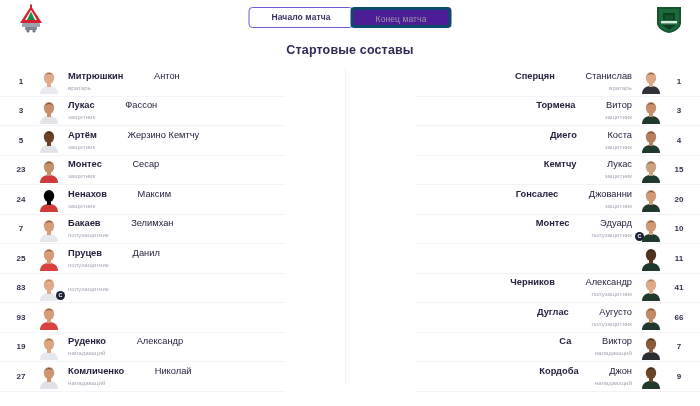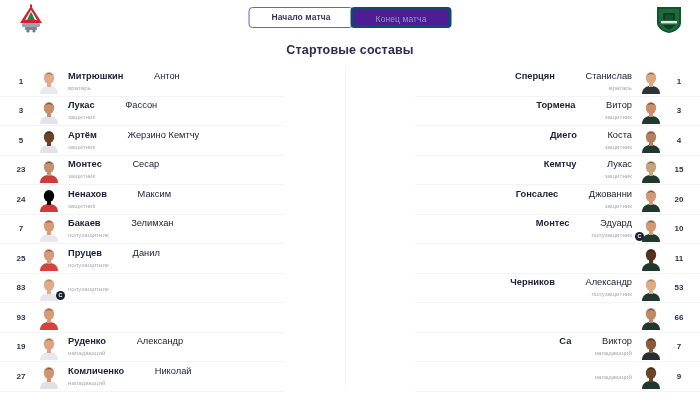--- a/index.html
+++ b/index.html
@@ -457,21 +457,21 @@
         <div class="avatar-wrap">
           <svg class="avatar" viewBox="0 0 26 26" width="26" height="26">
             <path d="M4 26 C4 20.5 8 18 13 18 C18 18 22 20.5 22 26 Z" fill="#1f3a2c"></path>
             <rect x="11" y="14" width="4" height="5" fill="#53331f"></rect>
             <ellipse cx="13" cy="10" rx="5.2" ry="6.1" fill="#53331f"></ellipse>
             <path d="M7.8 9.2 C7.8 4.2 18.2 4.2 18.2 9.2 C18.2 7 16.4 6 13 6 C9.6 6 7.8 7 7.8 9.2 Z" fill="#140e0b"></path>
           </svg>
         </div>
       </div>
       <div class="row">
-        <div class="num">53</div>
+        <div class="num">41</div>
         <div class="avatar-wrap">
           <svg class="avatar" viewBox="0 0 26 26" width="26" height="26">
             <path d="M4 26 C4 20.5 8 18 13 18 C18 18 22 20.5 22 26 Z" fill="#1f3a2c"></path>
             <rect x="11" y="14" width="4" height="5" fill="#ddab86"></rect>
             <ellipse cx="13" cy="10" rx="5.2" ry="6.1" fill="#ddab86"></ellipse>
             <path d="M7.8 9.2 C7.8 4.2 18.2 4.2 18.2 9.2 C18.2 7 16.4 6 13 6 C9.6 6 7.8 7 7.8 9.2 Z" fill="#6d4a2c"></path>
           </svg>
         </div>
         <div class="info">
           <div class="pname"><span class="last">Черников</span><span class="first"> Александр</span></div>
@@ -480,20 +480,24 @@
       </div>
       <div class="row">
         <div class="num">66</div>
         <div class="avatar-wrap">
           <svg class="avatar" viewBox="0 0 26 26" width="26" height="26">
             <path d="M4 26 C4 20.5 8 18 13 18 C18 18 22 20.5 22 26 Z" fill="#1f3a2c"></path>
             <rect x="11" y="14" width="4" height="5" fill="#c08a64"></rect>
             <ellipse cx="13" cy="10" rx="5.2" ry="6.1" fill="#c08a64"></ellipse>
             <path d="M7.8 9.2 C7.8 4.2 18.2 4.2 18.2 9.2 C18.2 7 16.4 6 13 6 C9.6 6 7.8 7 7.8 9.2 Z" fill="#2a1c13"></path>
           </svg>
+        </div>
+        <div class="info">
+          <div class="pname"><span class="last">Дуглас</span><span class="first"> Аугусто</span></div>
+          <div class="pos">полузащитник</div>
         </div>
       </div>
       <div class="row">
         <div class="num">7</div>
         <div class="avatar-wrap">
           <svg class="avatar" viewBox="0 0 26 26" width="26" height="26">
             <path d="M4 26 C4 20.5 8 18 13 18 C18 18 22 20.5 22 26 Z" fill="#2a2d33"></path>
             <rect x="11" y="14" width="4" height="5" fill="#8a5a39"></rect>
             <ellipse cx="13" cy="10" rx="5.2" ry="6.1" fill="#8a5a39"></ellipse>
             <path d="M7.8 9.2 C7.8 4.2 18.2 4.2 18.2 9.2 C18.2 7 16.4 6 13 6 C9.6 6 7.8 7 7.8 9.2 Z" fill="#181010"></path>
@@ -508,17 +512,18 @@
         <div class="num">9</div>
         <div class="avatar-wrap">
           <svg class="avatar" viewBox="0 0 26 26" width="26" height="26">
             <path d="M4 26 C4 20.5 8 18 13 18 C18 18 22 20.5 22 26 Z" fill="#1f3a2c"></path>
             <rect x="11" y="14" width="4" height="5" fill="#6b4527"></rect>
             <ellipse cx="13" cy="10" rx="5.2" ry="6.1" fill="#6b4527"></ellipse>
             <path d="M7.8 9.2 C7.8 4.2 18.2 4.2 18.2 9.2 C18.2 7 16.4 6 13 6 C9.6 6 7.8 7 7.8 9.2 Z" fill="#15100d"></path>
           </svg>
         </div>
         <div class="info">
+          <div class="pname"><span class="last">Кордоба</span><span class="first"> Джон</span></div>
           <div class="pos">нападающий</div>
         </div>
       </div>
     </div>
 </div>
 
 </body></html>

